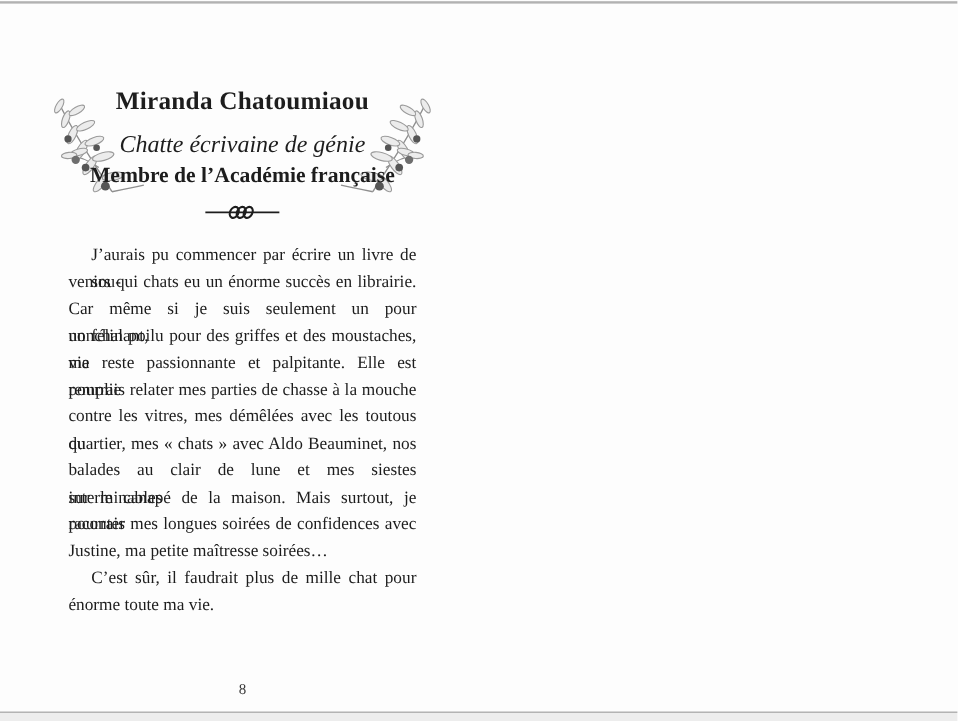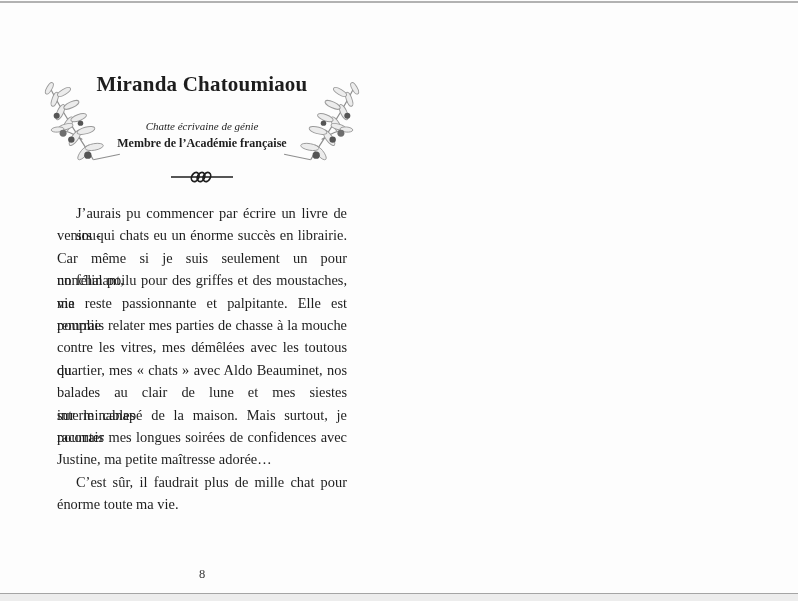--- a/index.html
+++ b/index.html
@@ -23,22 +23,22 @@
   .page { position: absolute; top: 0; bottom: 0; }
   .page-left  { left: 0;   width: 399px; }
   .page-right { left: 399px; width: 399px; }
 
   
   .header-block {
     position: absolute; left: 57px; width: 290px;
     text-align: center;
   }
   .author-name    { top: 72px;  font-size: 21px; font-weight: bold; letter-spacing: 0.2px; }
-  .author-subtitle{ top: 120px; font-size: 11px; font-style: italic; }
-  .author-affil   { top: 136px; font-size: 12px; font-weight: bold; }
+  .author-subtitle{ top: 110px; font-size: 20px; font-style: italic; }
+  .author-affil   { top: 136px; font-size: 18px; font-weight: bold; }
   .divider-wrap   { top: 170px; position: absolute; left: 57px; width: 290px; text-align: center; }
 
   .branch {
     position: absolute; top: 81px;
     width: 92px; height: 87px;
   }
   .branch-left  { left: 29px; }
   .branch-right { left: 283px; transform: scaleX(-1); }
 
   
@@ -126,21 +126,21 @@
       <div class="bodyline">venirs qui chats eu un énorme succès en librairie.</div>
       <div class="bodyline">Car même si je suis seulement un pour nonchalant,</div>
       <div class="bodyline">un félin poilu pour des griffes et des moustaches, ma</div>
       <div class="bodyline">vie reste passionnante et palpitante. Elle est remplie</div>
       <div class="bodyline">pourrais relater mes parties de chasse à la mouche</div>
       <div class="bodyline">contre les vitres, mes démêlées avec les toutous du</div>
       <div class="bodyline">quartier, mes «&nbsp;chats&nbsp;» avec Aldo Beauminet, nos</div>
       <div class="bodyline">balades au clair de lune et mes siestes interminables</div>
       <div class="bodyline">sur le canapé de la maison. Mais surtout, je pourrais</div>
       <div class="bodyline">raconter mes longues soirées de confidences avec</div>
-      <div class="bodyline end">Justine, ma petite maîtresse adorée…</div>
+      <div class="bodyline end">Justine, ma petite maîtresse soirées…</div>
       <div class="bodyline indent">C’est sûr, il faudrait plus de mille chat pour</div>
       <div class="bodyline end">énorme toute ma vie.</div>
     </div>
 
   <div class="page-number page-number-left">8</div>
 </div>
 
 <div class="page page-right">
   
 

